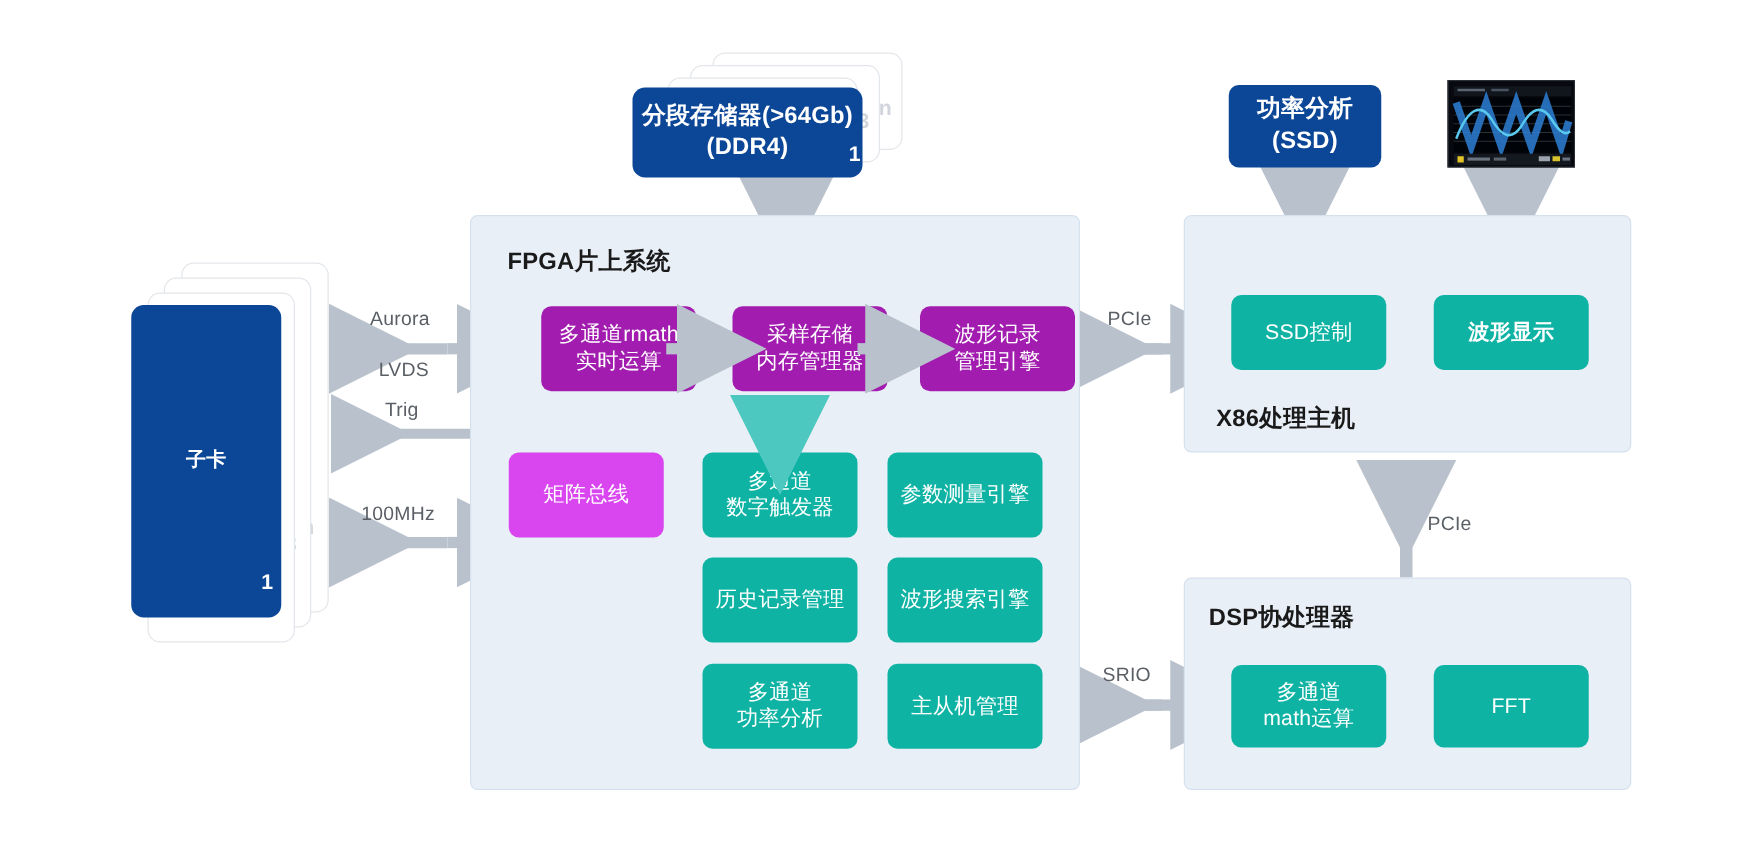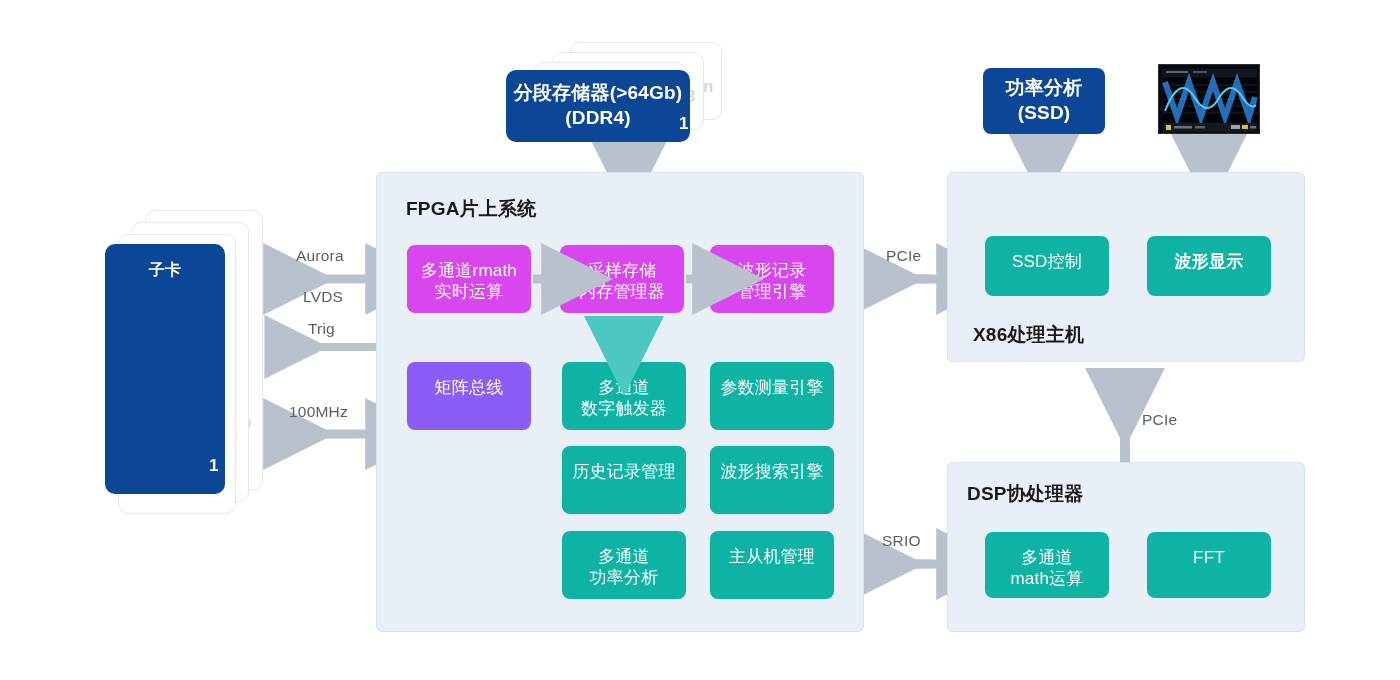--- a/index.html
+++ b/index.html
@@ -32,32 +32,33 @@
     font-weight: bold;
     color: #1a1a1a;
     font-size: 19px;
     letter-spacing: 0.2px;
     white-space: nowrap;
   }
 
   
   .mod {
     display: flex;
+    align-items: center;
     justify-content: center;
     text-align: center;
     color: #ffffff;
     border-radius: 8px;
     font-size: 17px;
     line-height: 1.22;
     padding: 16px 4px;
     letter-spacing: 0.2px;
   }
-  .mod.green { background: #d946ef; }
+  .mod.green { background: #a21caf; margin-left: 26px; }
   .mod.teal  { background: #0fb3a4; }
-  .mod.lime  { background: #8b5cf6; }
+  .mod.lime  { background: #d946ef; }
   .mod.navy  { background: #0c4697; }
 
   .mod.navy.big {
     font-size: 16px;
     font-weight: bold;
     border-radius: 10px;
   }
   .mod.navy.mem {
     font-size: 19px;
     font-weight: bold;

